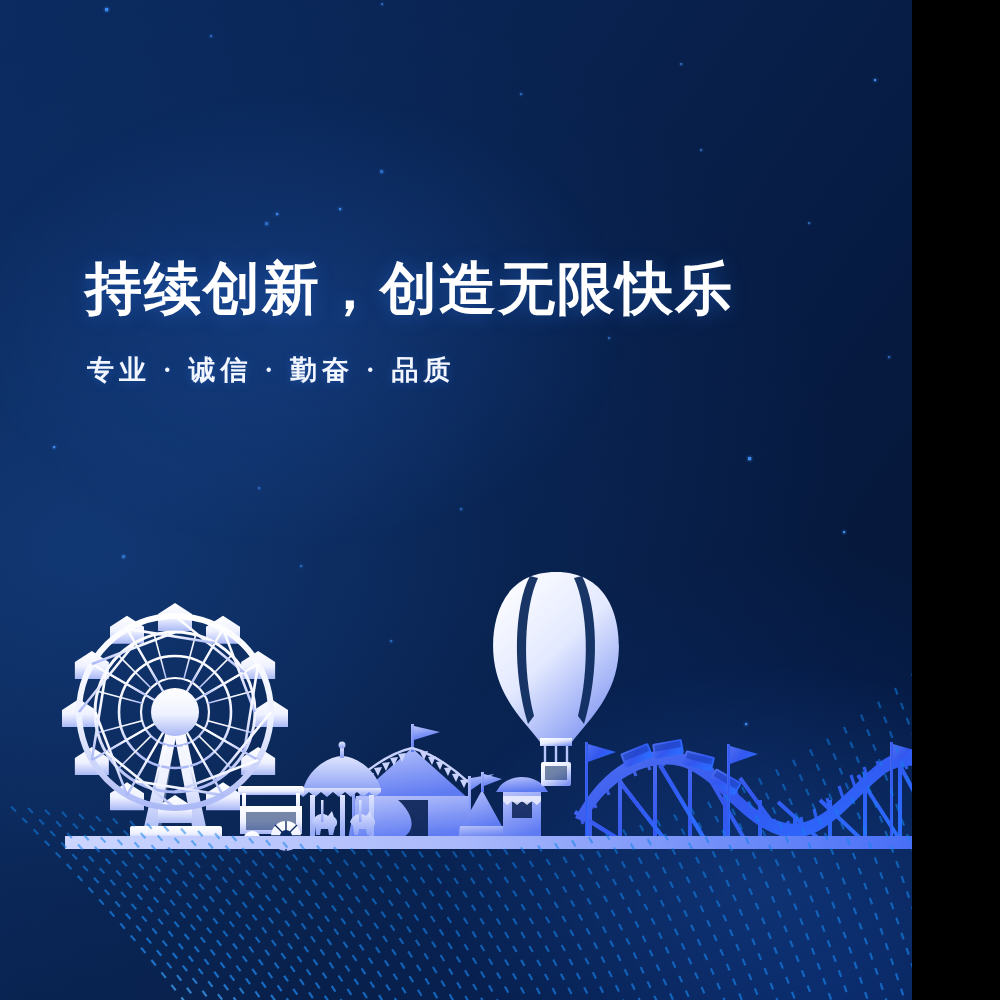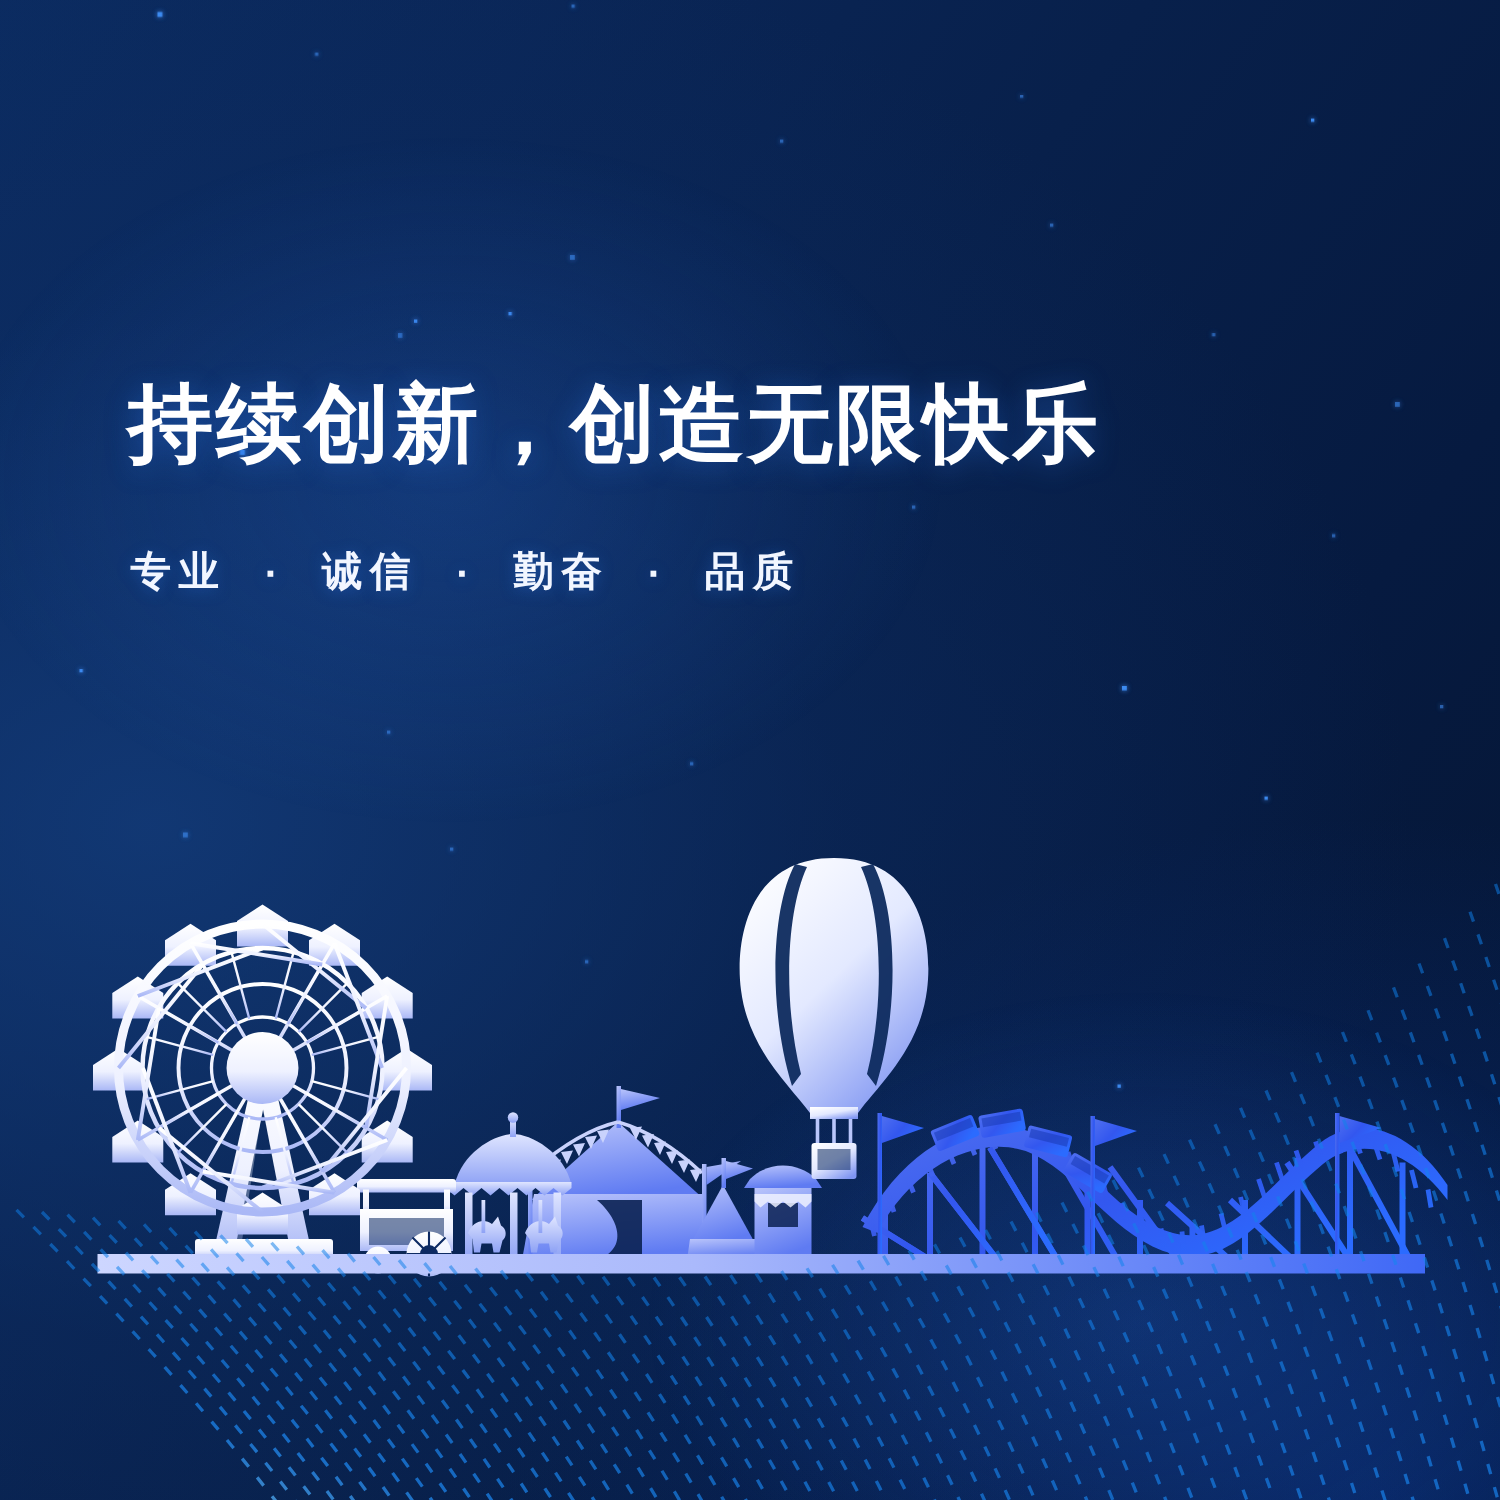--- a/index.html
+++ b/index.html
@@ -1,21 +1,21 @@
 <!DOCTYPE html>
 <html><head>
 <meta charset="utf-8">
 <title>Banner</title>
 <style>
   html,body{margin:0;padding:0;background:#000;}
   #stage{
     position:relative;
-    width:1000px;height:1000px;
+    width:912px;height:1000px;
     overflow:hidden;
-    font-family:Liberation Mono, monospace;
+    font-family:Liberation Serif, serif;
     background:
       radial-gradient(120% 90% at 10% 55%, rgba(20,62,126,0.75) 0%, rgba(14,48,104,0.35) 38%, rgba(8,28,70,0) 70%),
       radial-gradient(90% 70% at 92% 100%, rgba(10,52,140,0.55) 0%, rgba(6,26,72,0) 65%),
       linear-gradient(125deg,#0b2b60 0%,#0a2657 22%,#08204b 45%,#061a40 70%,#051531 100%);
   }
   
   .layer{position:absolute;left:0;top:0;width:1000px;height:1000px;}
   .layer svg{display:block;width:1000px;height:1000px;}
 
   
@@ -28,21 +28,21 @@
     letter-spacing:2px;
     margin:0;
     white-space:nowrap;
     text-shadow:0 2px 18px rgba(40,110,220,0.45);
   }
   #subline{
     color:#f2f6ff;
     font-size:27px;
     font-weight:700;
     letter-spacing:5px;
-    margin:43px 0 0 2px;
+    margin:32px 0 0 2px;
     white-space:nowrap;
     text-shadow:0 1px 10px rgba(40,110,220,0.40);
   }
 </style>
 </head>
 <body>
 
 <div id="stage">
 
   <div class="layer">

